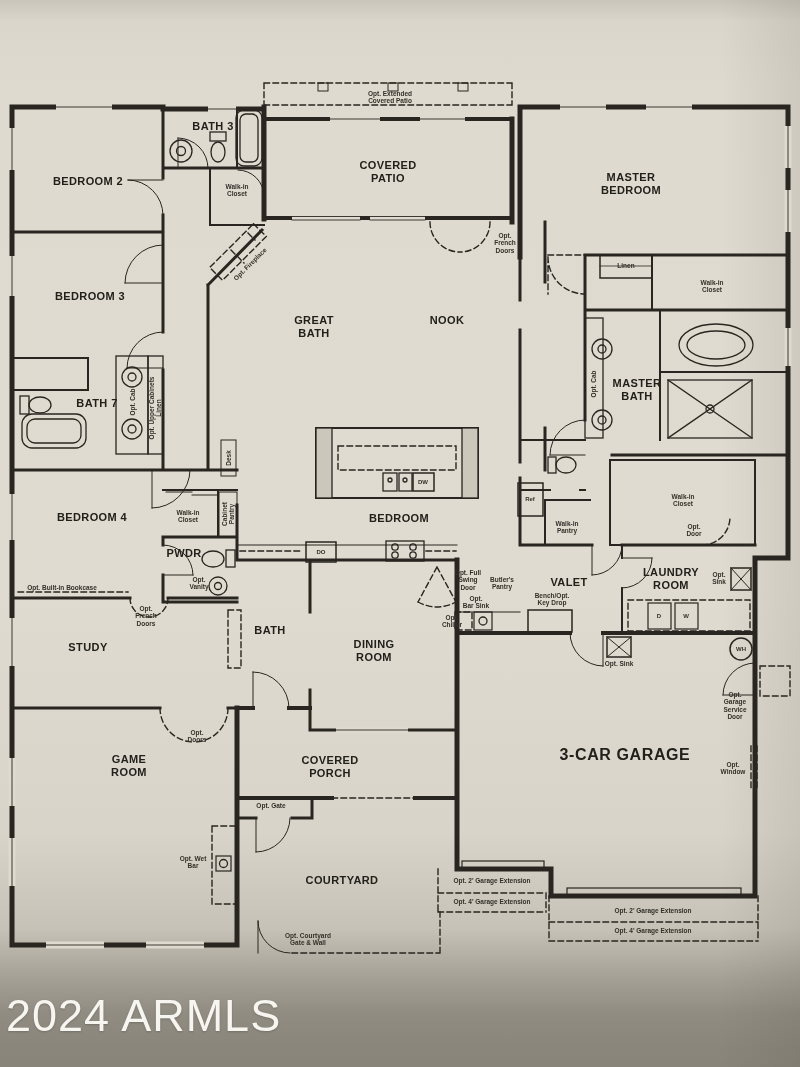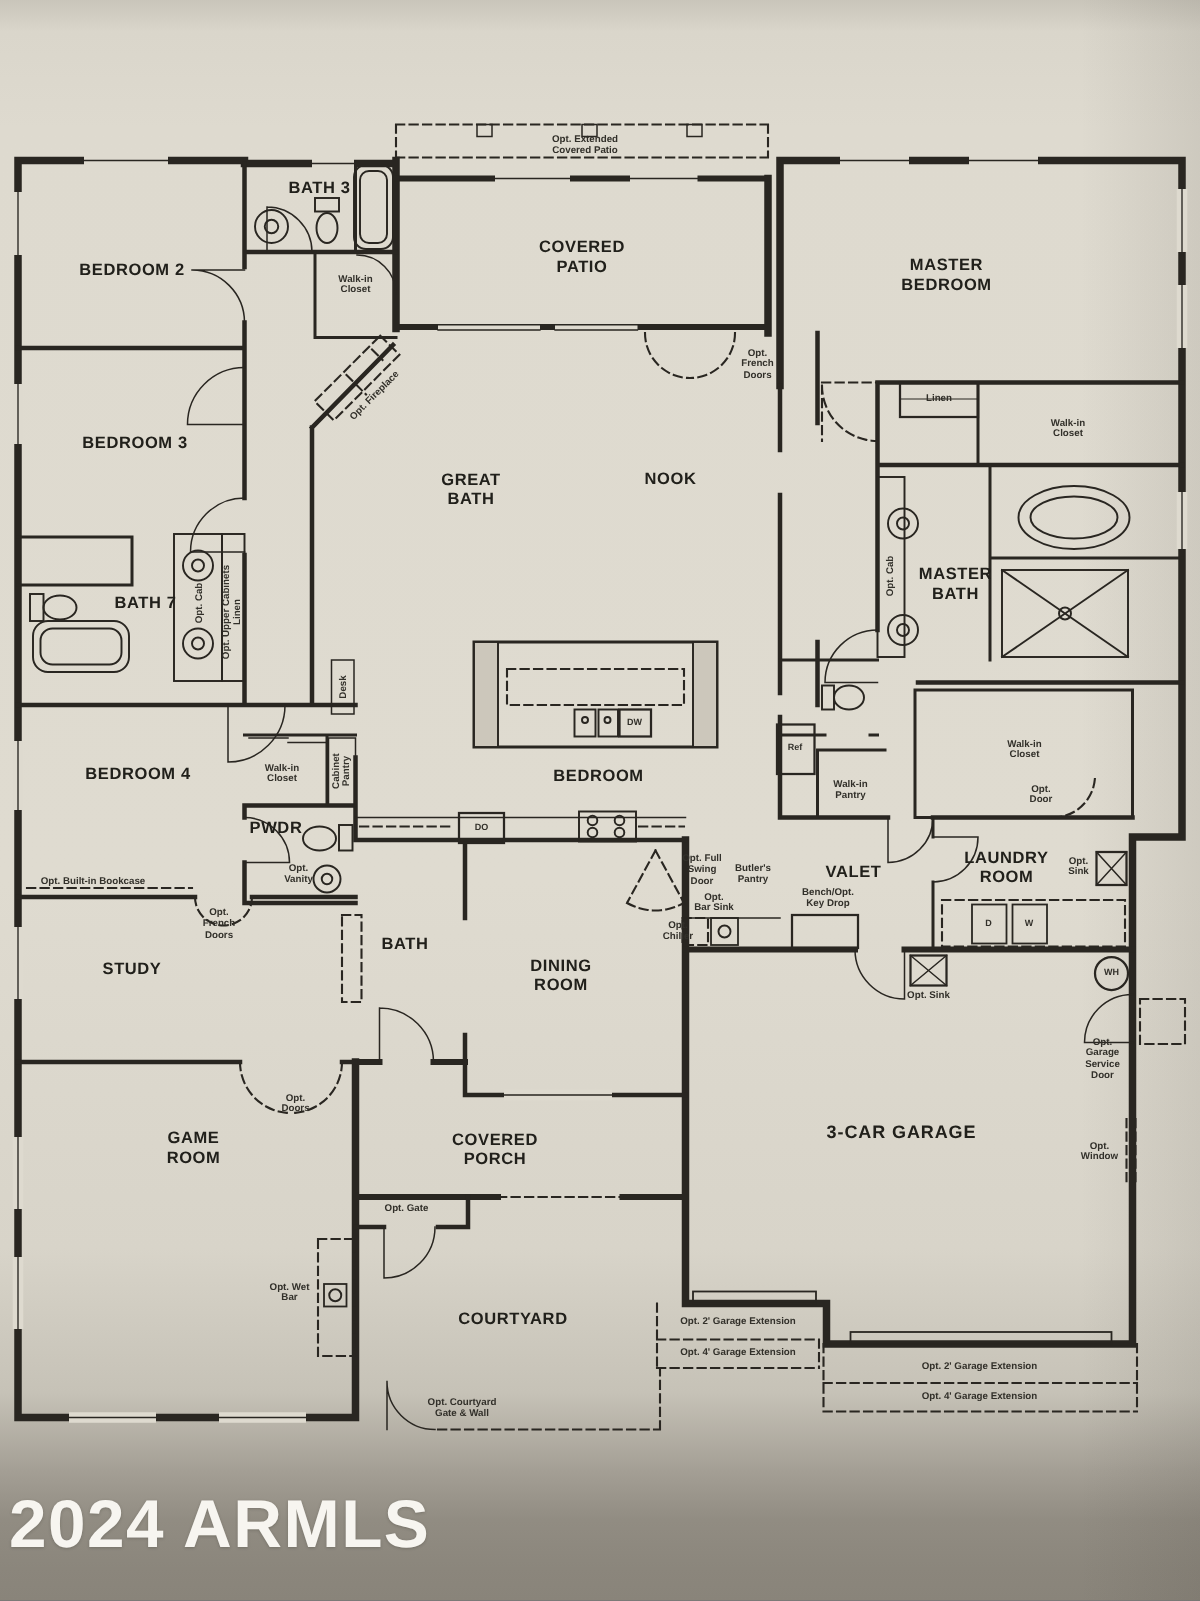--- a/index.html
+++ b/index.html
@@ -9,28 +9,28 @@
     background:
       linear-gradient(90deg, rgba(0,0,0,0) 90%, rgba(60,55,48,0.10)),
       linear-gradient(180deg,#c9c5ba 0%,#dad6cb 2%,#dedacf 8%,#dfdbd0 55%,#d8d4c9 78%,#c6c2b7 87%,#a39e94 92%,#918c82 95%,#8b867c 98%,#89847a 100%);
   }
   .plan-svg{position:absolute;left:0;top:0;}
   .lbl{
     position:absolute;transform:translate(-50%,-50%);
     text-align:center;white-space:pre-line;color:#21201b;
   }
   .room{font-weight:700;font-size:11px;line-height:1.18;letter-spacing:.4px;}
-  .room.big{font-size:12px;letter-spacing:.6px;}
+  .room.big{font-size:16px;letter-spacing:.6px;margin-left:24px;}
   .annot{font-weight:700;font-size:6.5px;line-height:1.12;color:#32302a;letter-spacing:0;}
   .tinybox{font-weight:700;font-size:6px;color:#32302a;}
   .r90{transform:translate(-50%,-50%) rotate(-90deg);}
   .r45{transform:translate(-50%,-50%) rotate(-45deg);}
   .watermark{
     position:absolute;left:6px;top:990px;
-    font-size:45px;font-weight:700;letter-spacing:1px;
+    font-size:45px;font-weight:400;letter-spacing:1px;
     color:#f7f5f0;text-shadow:0 1px 2px rgba(40,38,33,.25);
   }
 </style>
 </head>
 <body>
 
 <div class="photo">
 
   <svg class="plan-svg" width="800" height="1067" viewBox="0 0 800 1067">
     <g fill="none" stroke="#292621" stroke-linecap="square">

